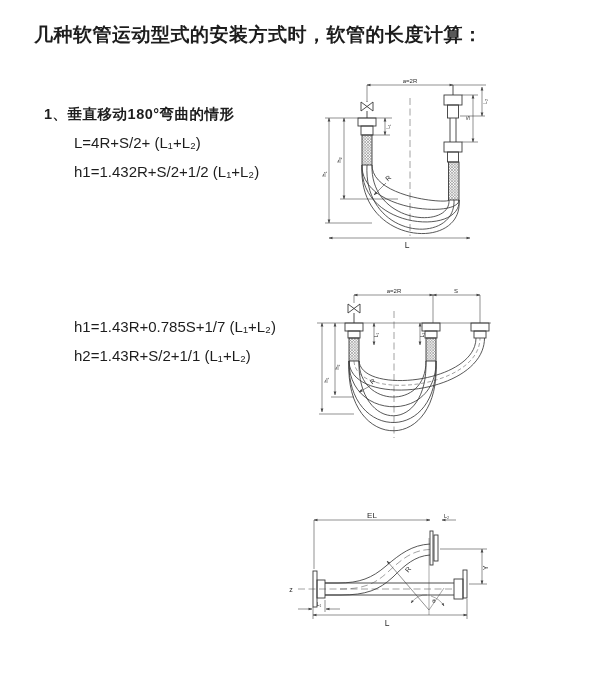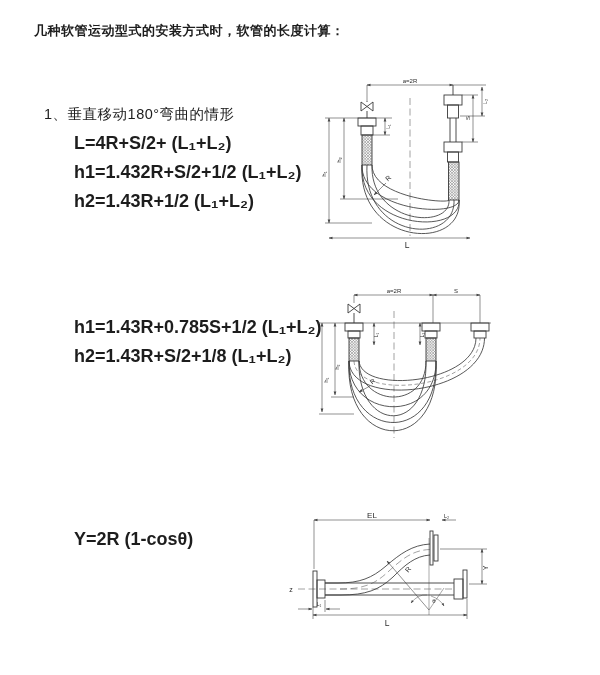--- a/index.html
+++ b/index.html
@@ -1,25 +1,25 @@
 <!DOCTYPE html>
 <html><head>
 <meta charset="utf-8">
 <style>
   html,body{margin:0;padding:0;}
   body{
     width:600px;height:675px;position:relative;background:#ffffff;
     font-family:"Liberation Sans","DejaVu Sans",sans-serif;color:#1d1d1d;overflow:hidden;
   }
   .title{
-    position:absolute;left:34px;top:22px;font-size:13px;font-weight:600;letter-spacing:.5px;
+    position:absolute;left:34px;top:22px;font-size:19px;font-weight:600;letter-spacing:.5px;
   }
   .sec{position:absolute;left:44px;width:280px;}
-  .sec-h{font-size:14.5px;font-weight:400;letter-spacing:.5px;line-height:20px;}
-  .fx{font-size:18px;line-height:20px;margin:9px 0 0 30px;white-space:nowrap;font-weight:bold;}
+  .sec-h{font-size:14.5px;font-weight:700;letter-spacing:.5px;line-height:20px;}
+  .fx{font-size:15px;line-height:20px;margin:9px 0 0 30px;white-space:nowrap;}
   .dgm{position:absolute;}
   svg{display:block;}
   .dim{stroke:#474747;stroke-width:.6;fill:none;}
   .obj{stroke:#3a3a3a;stroke-width:.9;fill:none;}
   .hose{stroke:#3a3a3a;stroke-width:.85;fill:none;}
   .cl{stroke:#555;stroke-width:.55;fill:none;stroke-dasharray:7 3.5;}
   .cl2{stroke:#555;stroke-width:.55;fill:none;stroke-dasharray:4 2.5;}
   .thin{stroke:#555;stroke-width:.5;fill:none;}
   .lbl{fill:#2b2b2b;stroke:none;font-family:"Liberation Sans","DejaVu Sans",sans-serif;}
 </style>
@@ -27,30 +27,28 @@
 <body>
 
 <div>
 
   <div class="title">几种软管运动型式的安装方式时，软管的长度计算：</div>
 
   <div class="sec" style="top:104px">
     <div class="sec-h">1、垂直移动180°弯曲的情形</div>
     <div class="fx">L=4R+S/2+ (L₁+L₂)</div>
     <div class="fx">h1=1.432R+S/2+1/2 (L₁+L₂)</div>
-    <div class="fx">h2=1.43R+1/2 (L₁+L₂)</div>
   </div>
 
   <div class="sec" style="top:308px">
-    <div class="fx">h1=1.43R+0.785S+1/2 (L₁+L₂)</div>
-    <div class="fx">h2=1.43R+S/2+1/8 (L₁+L₂)</div>
+    <div class="fx">h1=1.43R+0.785S+1/7 (L₁+L₂)</div>
+    <div class="fx">h2=1.43R+S/2+1/1 (L₁+L₂)</div>
   </div>
 
   <div class="sec" style="top:520px">
-    <div class="fx">Y=2R (1-cosθ)</div>
   </div>
 
   <div class="dgm" style="left:312px;top:72px">
     <svg width="280" height="200" viewBox="0 0 280 200">
       <defs>
         <marker id="ar1" viewBox="0 0 10 10" refX="9" refY="5" markerWidth="6.5" markerHeight="6.5" orient="auto-start-reverse">
           <path d="M0 1.5L10 5L0 8.5z" fill="#474747"></path>
         </marker>
         <pattern id="ht1" width="2.8" height="2.8" patternUnits="userSpaceOnUse">
           <path d="M0 0L2.8 2.8M2.8 0L0 2.8" stroke="#5a5a5a" stroke-width="0.45"></path>

